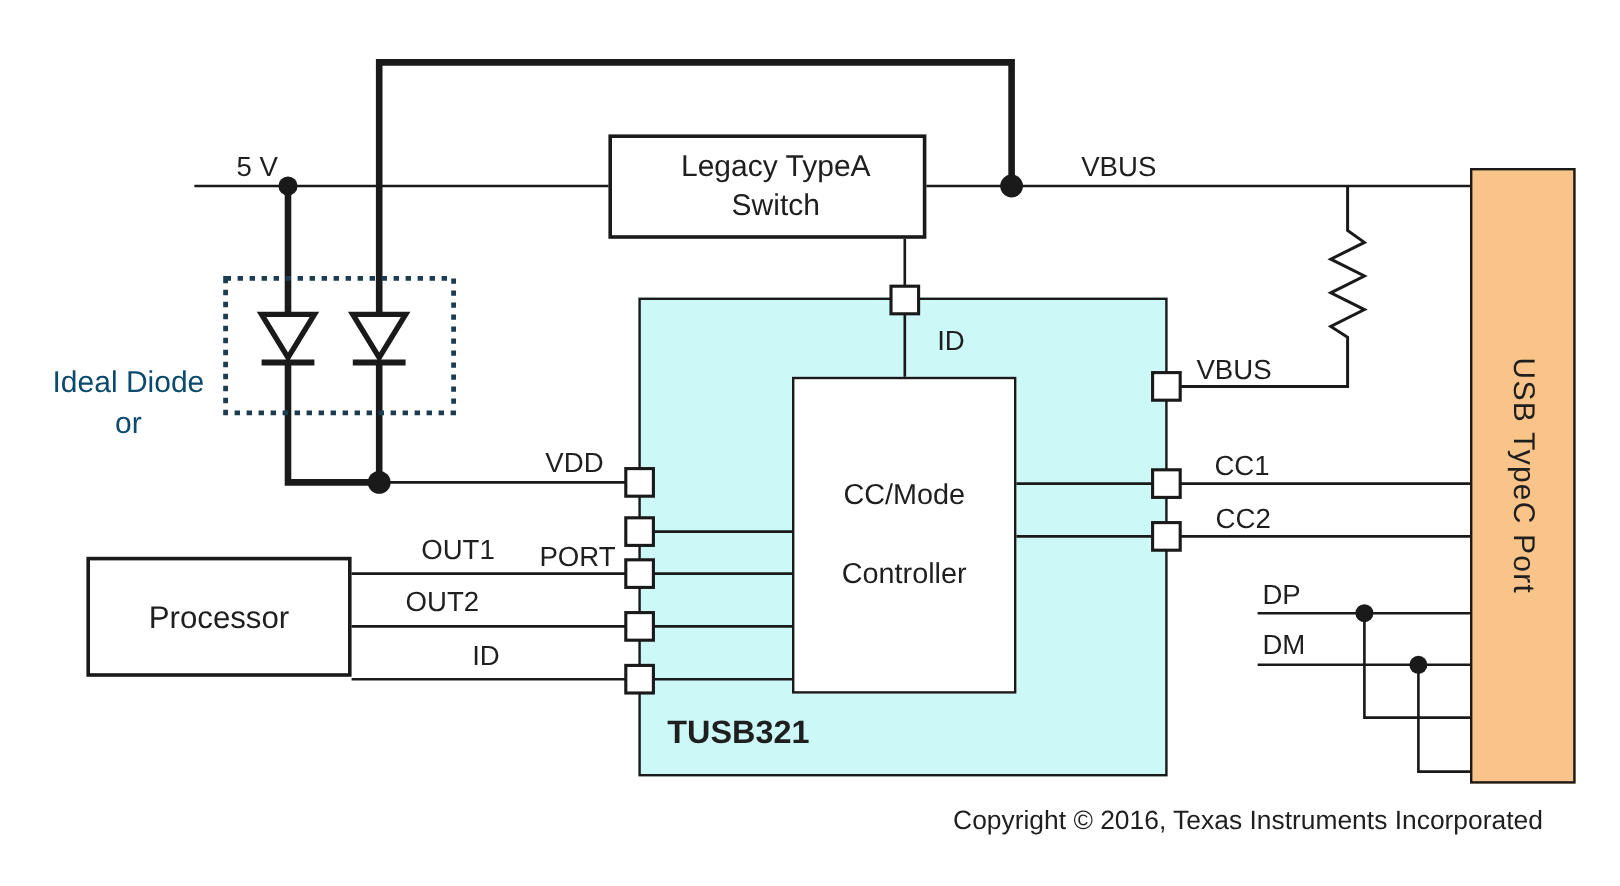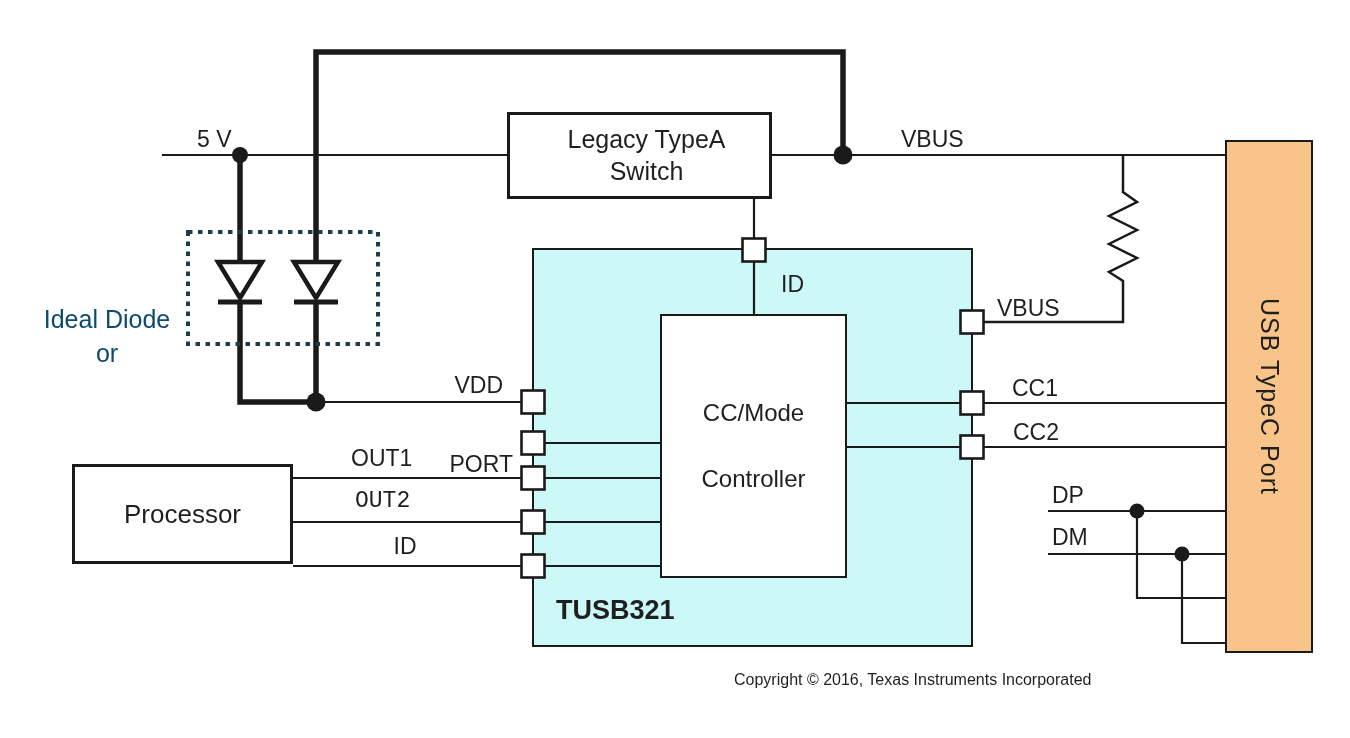--- a/index.html
+++ b/index.html
@@ -21,21 +21,21 @@
   .controller-box{left:660px;top:314px;width:187px;height:264px;border-width:2.5px;font-size:24px;z-index:2;gap:36px;}
   .port-box{position:absolute;left:1225px;top:140px;width:88px;height:513px;background:var(--port-fill);border:2.5px solid var(--wire);z-index:2;
             display:flex;align-items:center;justify-content:center;}
   .port-box .vtext{writing-mode:vertical-rl;font-size:25px;letter-spacing:1px;white-space:nowrap;}
   svg.wires{position:absolute;left:0;top:0;z-index:3;}
   .lbl{position:absolute;font-size:23px;white-space:nowrap;z-index:4;line-height:1.1;}
   .lbl.right{text-align:right;}
   .lbl.center{text-align:center;}
   .chip-label{position:absolute;left:556px;top:595px;font-size:27px;font-weight:bold;z-index:4;white-space:nowrap;}
   .note{position:absolute;left:18px;top:302px;width:178px;text-align:center;font-size:25px;line-height:34px;z-index:4;color:#0c4a6e;}
-  .copyright{position:absolute;left:734px;top:671px;width:560px;text-align:left;font-size:16px;z-index:4;}
+  .copyright{position:absolute;left:760px;top:671px;width:560px;text-align:center;font-size:22px;z-index:4;}
 </style>
 </head>
 <body>
 
 <div class="stage">
 
   <div class="chip-box"></div>
   <div class="port-box">
     <div class="vtext">USB TypeC Port</div>
   </div>
@@ -115,21 +115,21 @@
   <div class="lbl" style="left:197px;top:127px;">5 V</div>
   <div class="lbl" style="left:901px;top:127px;">VBUS</div>
   <div class="lbl" style="left:997px;top:296px;">VBUS</div>
   <div class="lbl" style="left:1012px;top:376px;">CC1</div>
   <div class="lbl" style="left:1013px;top:420px;">CC2</div>
   <div class="lbl" style="left:1052px;top:483px;">DP</div>
   <div class="lbl" style="left:1052px;top:525px;">DM</div>
   <div class="lbl right" style="left:433px;top:373px;width:70px;">VDD</div>
   <div class="lbl right" style="left:443px;top:420px;width:70px;margin-top:32px;">PORT</div>
   <div class="lbl" style="left:351px;top:446px;">OUT1</div>
-  <div class="lbl" style="left:355px;top:489px;font-family:Liberation Mono, monospace;">OUT2</div>
+  <div class="lbl" style="left:338px;top:489px;">OUT2</div>
   <div class="lbl center" style="left:385px;top:534px;width:40px;">ID</div>
   <div class="lbl" style="left:781px;top:272px;">ID</div>
 
   <div class="note">
     <div>Ideal Diode</div>
     <div>or</div>
   </div>
 
   <div class="chip-label">TUSB321</div>
 

